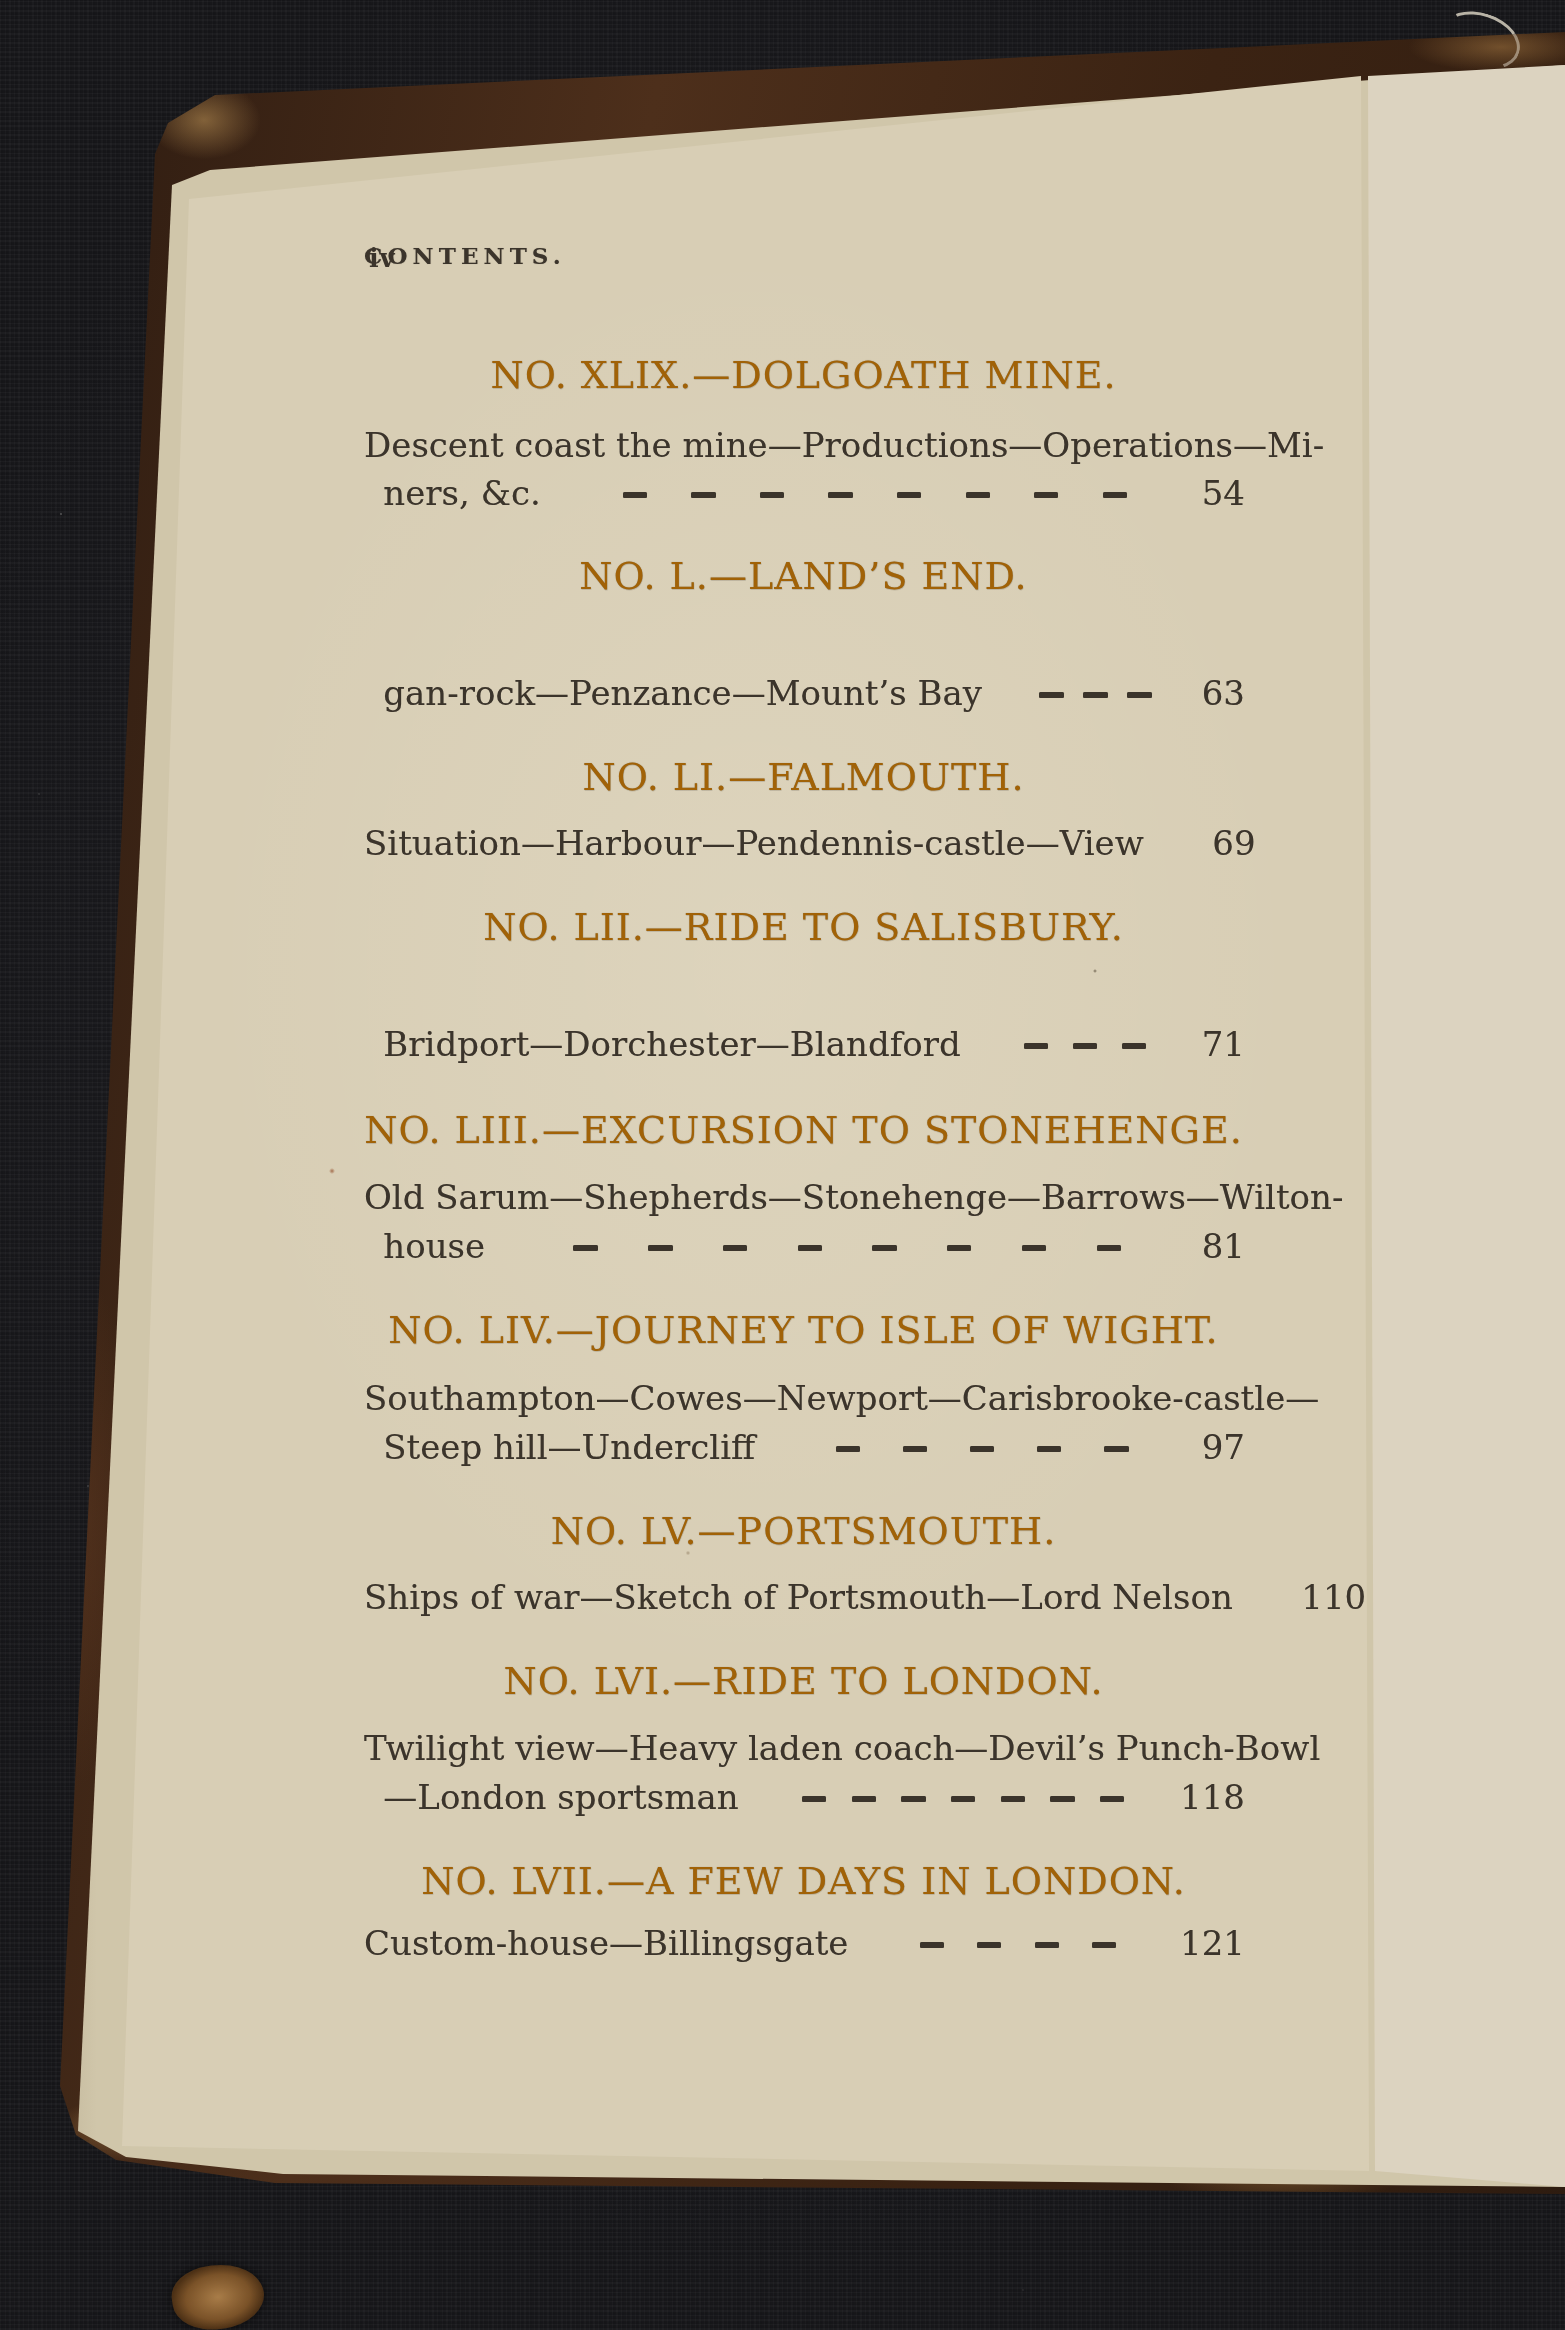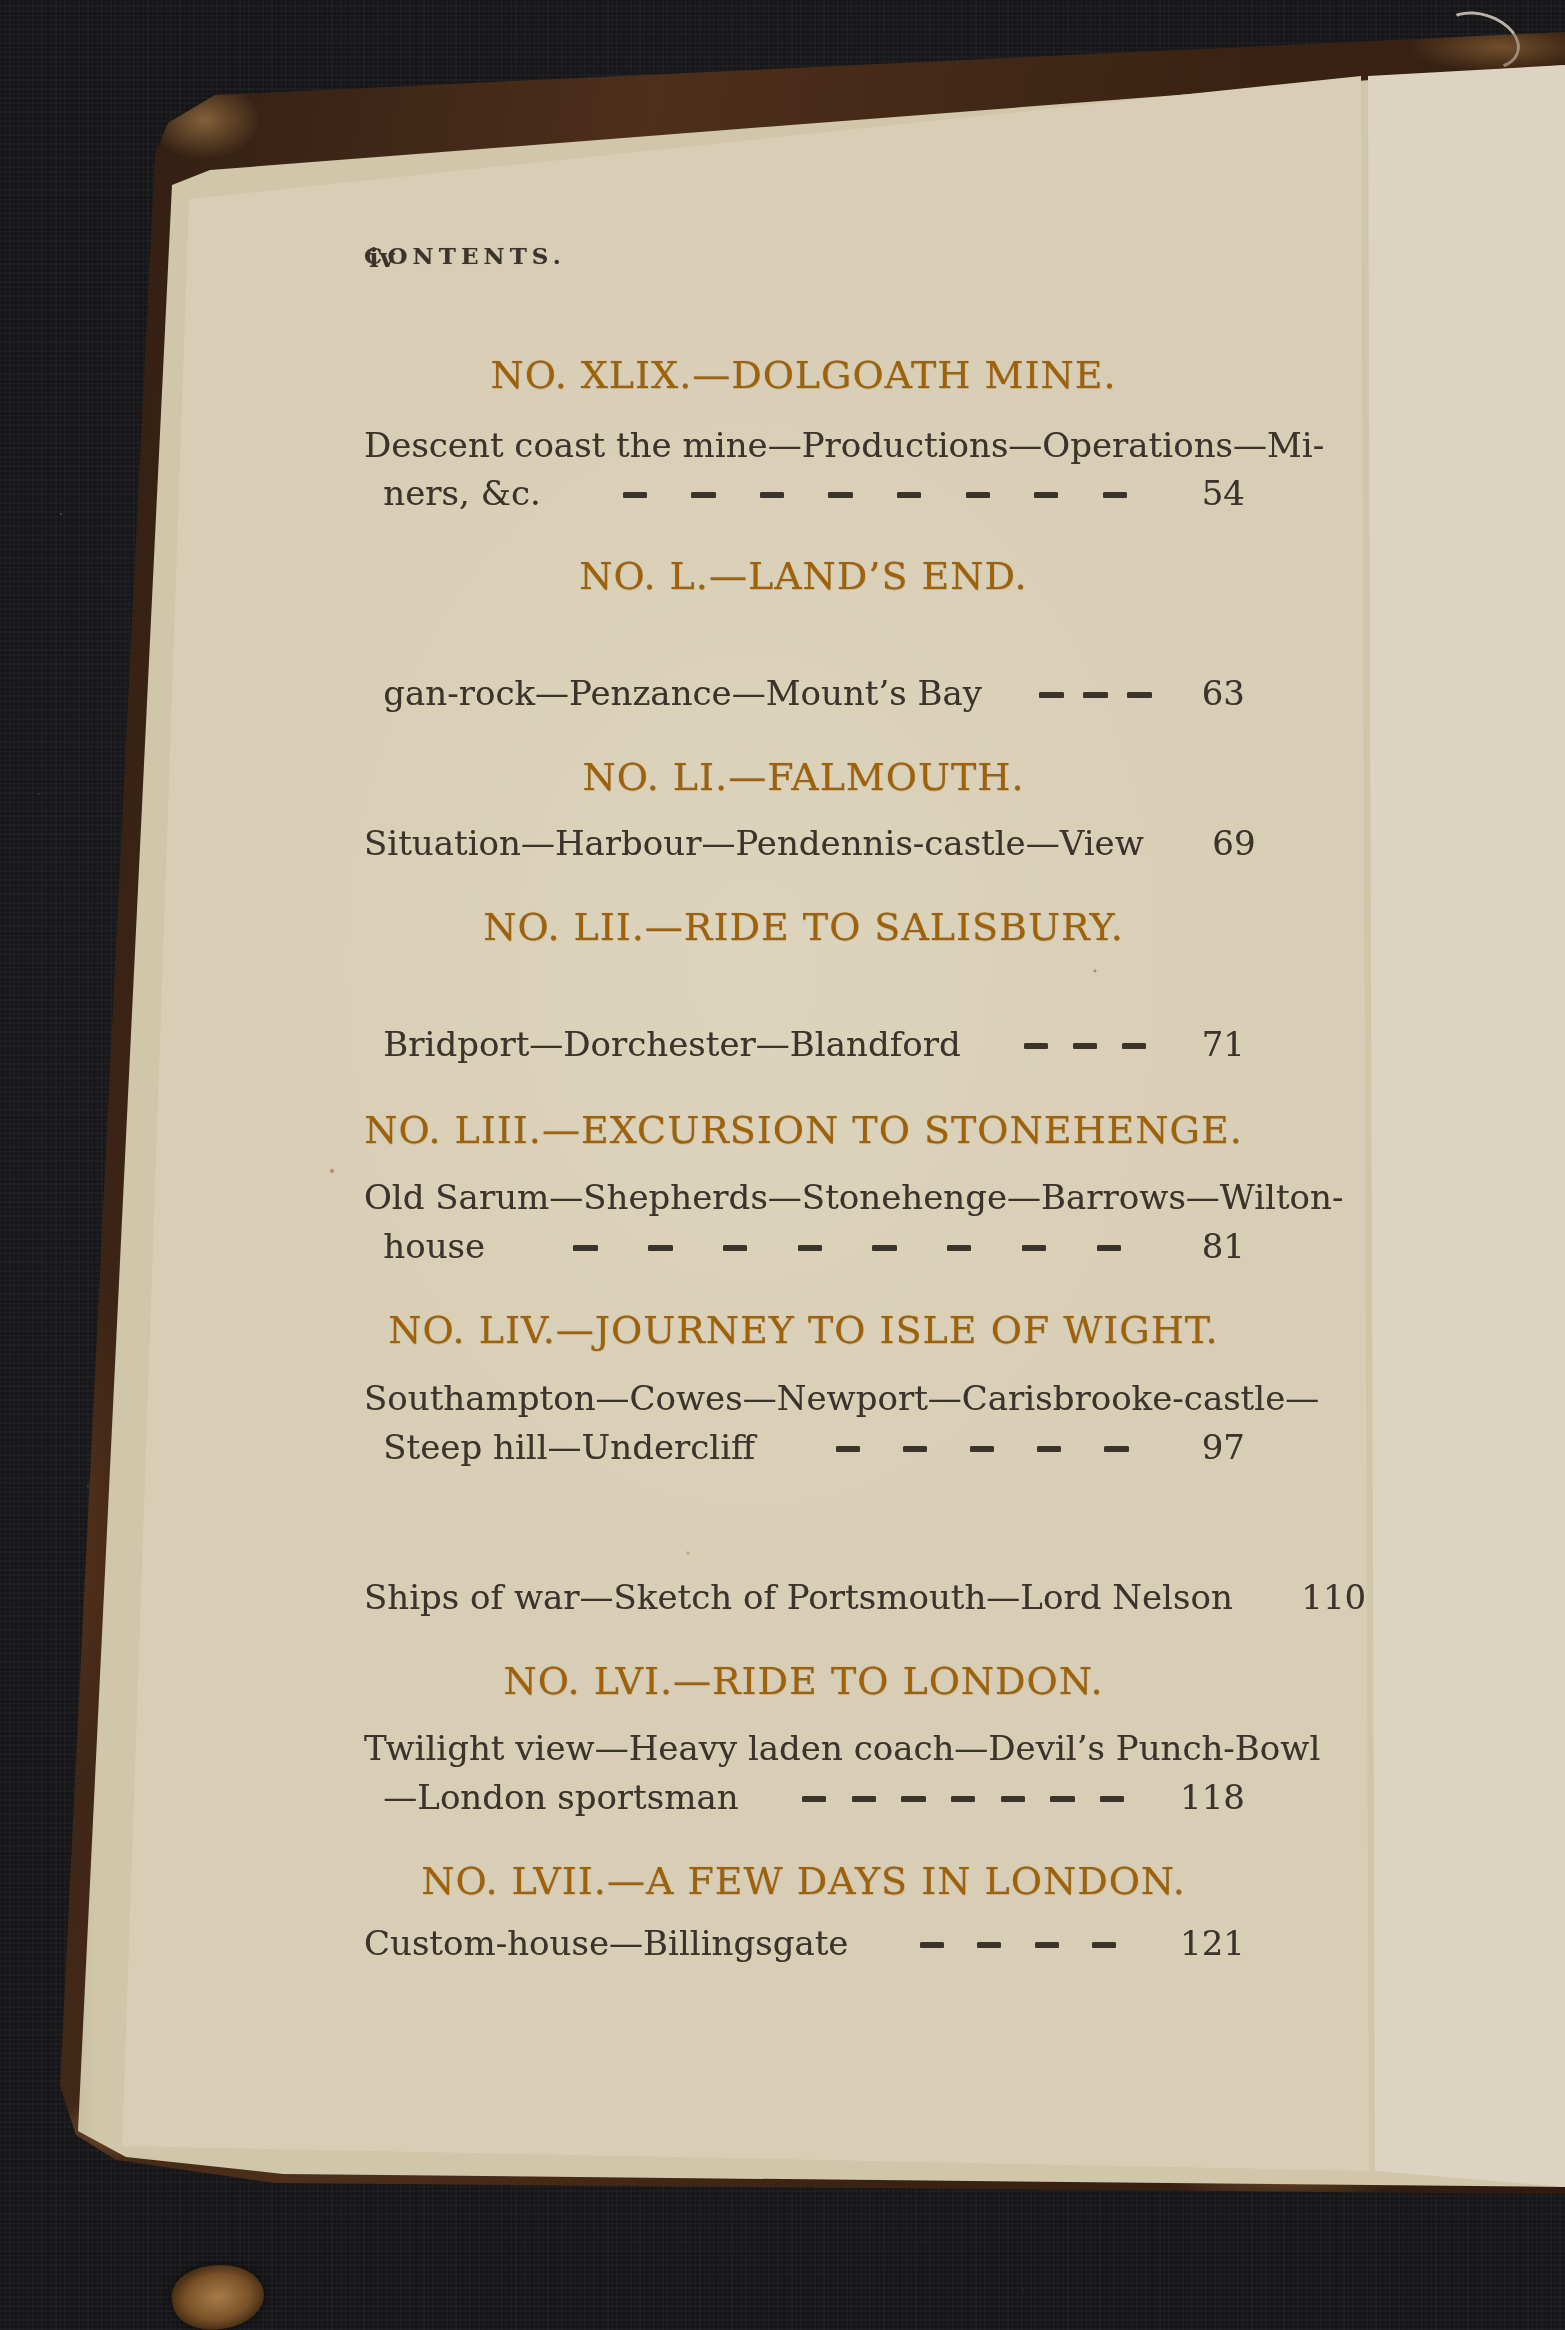--- a/index.html
+++ b/index.html
@@ -182,20 +182,21 @@
     <span class="leader">
         <span class="dash"></span>
         <span class="dash"></span>
         <span class="dash"></span>
         <span class="dash"></span>
         <span class="dash"></span>
       </span>
     <span class="num">97</span>
   </div>
 
+  <div class="heading" style="top:1512px">NO. LV.—PORTSMOUTH.</div>
   <div class="line entry" style="top:1580px">
     <span class="t">Ships of war—Sketch of Portsmouth—Lord Nelson</span>
     <span class="leader">
         <span class="dash"></span>
       </span>
     <span class="num">110</span>
   </div>
 
   <div class="heading" style="top:1662px">NO. LVI.—RIDE TO LONDON.</div>
   <div class="line entry" style="top:1731px">

